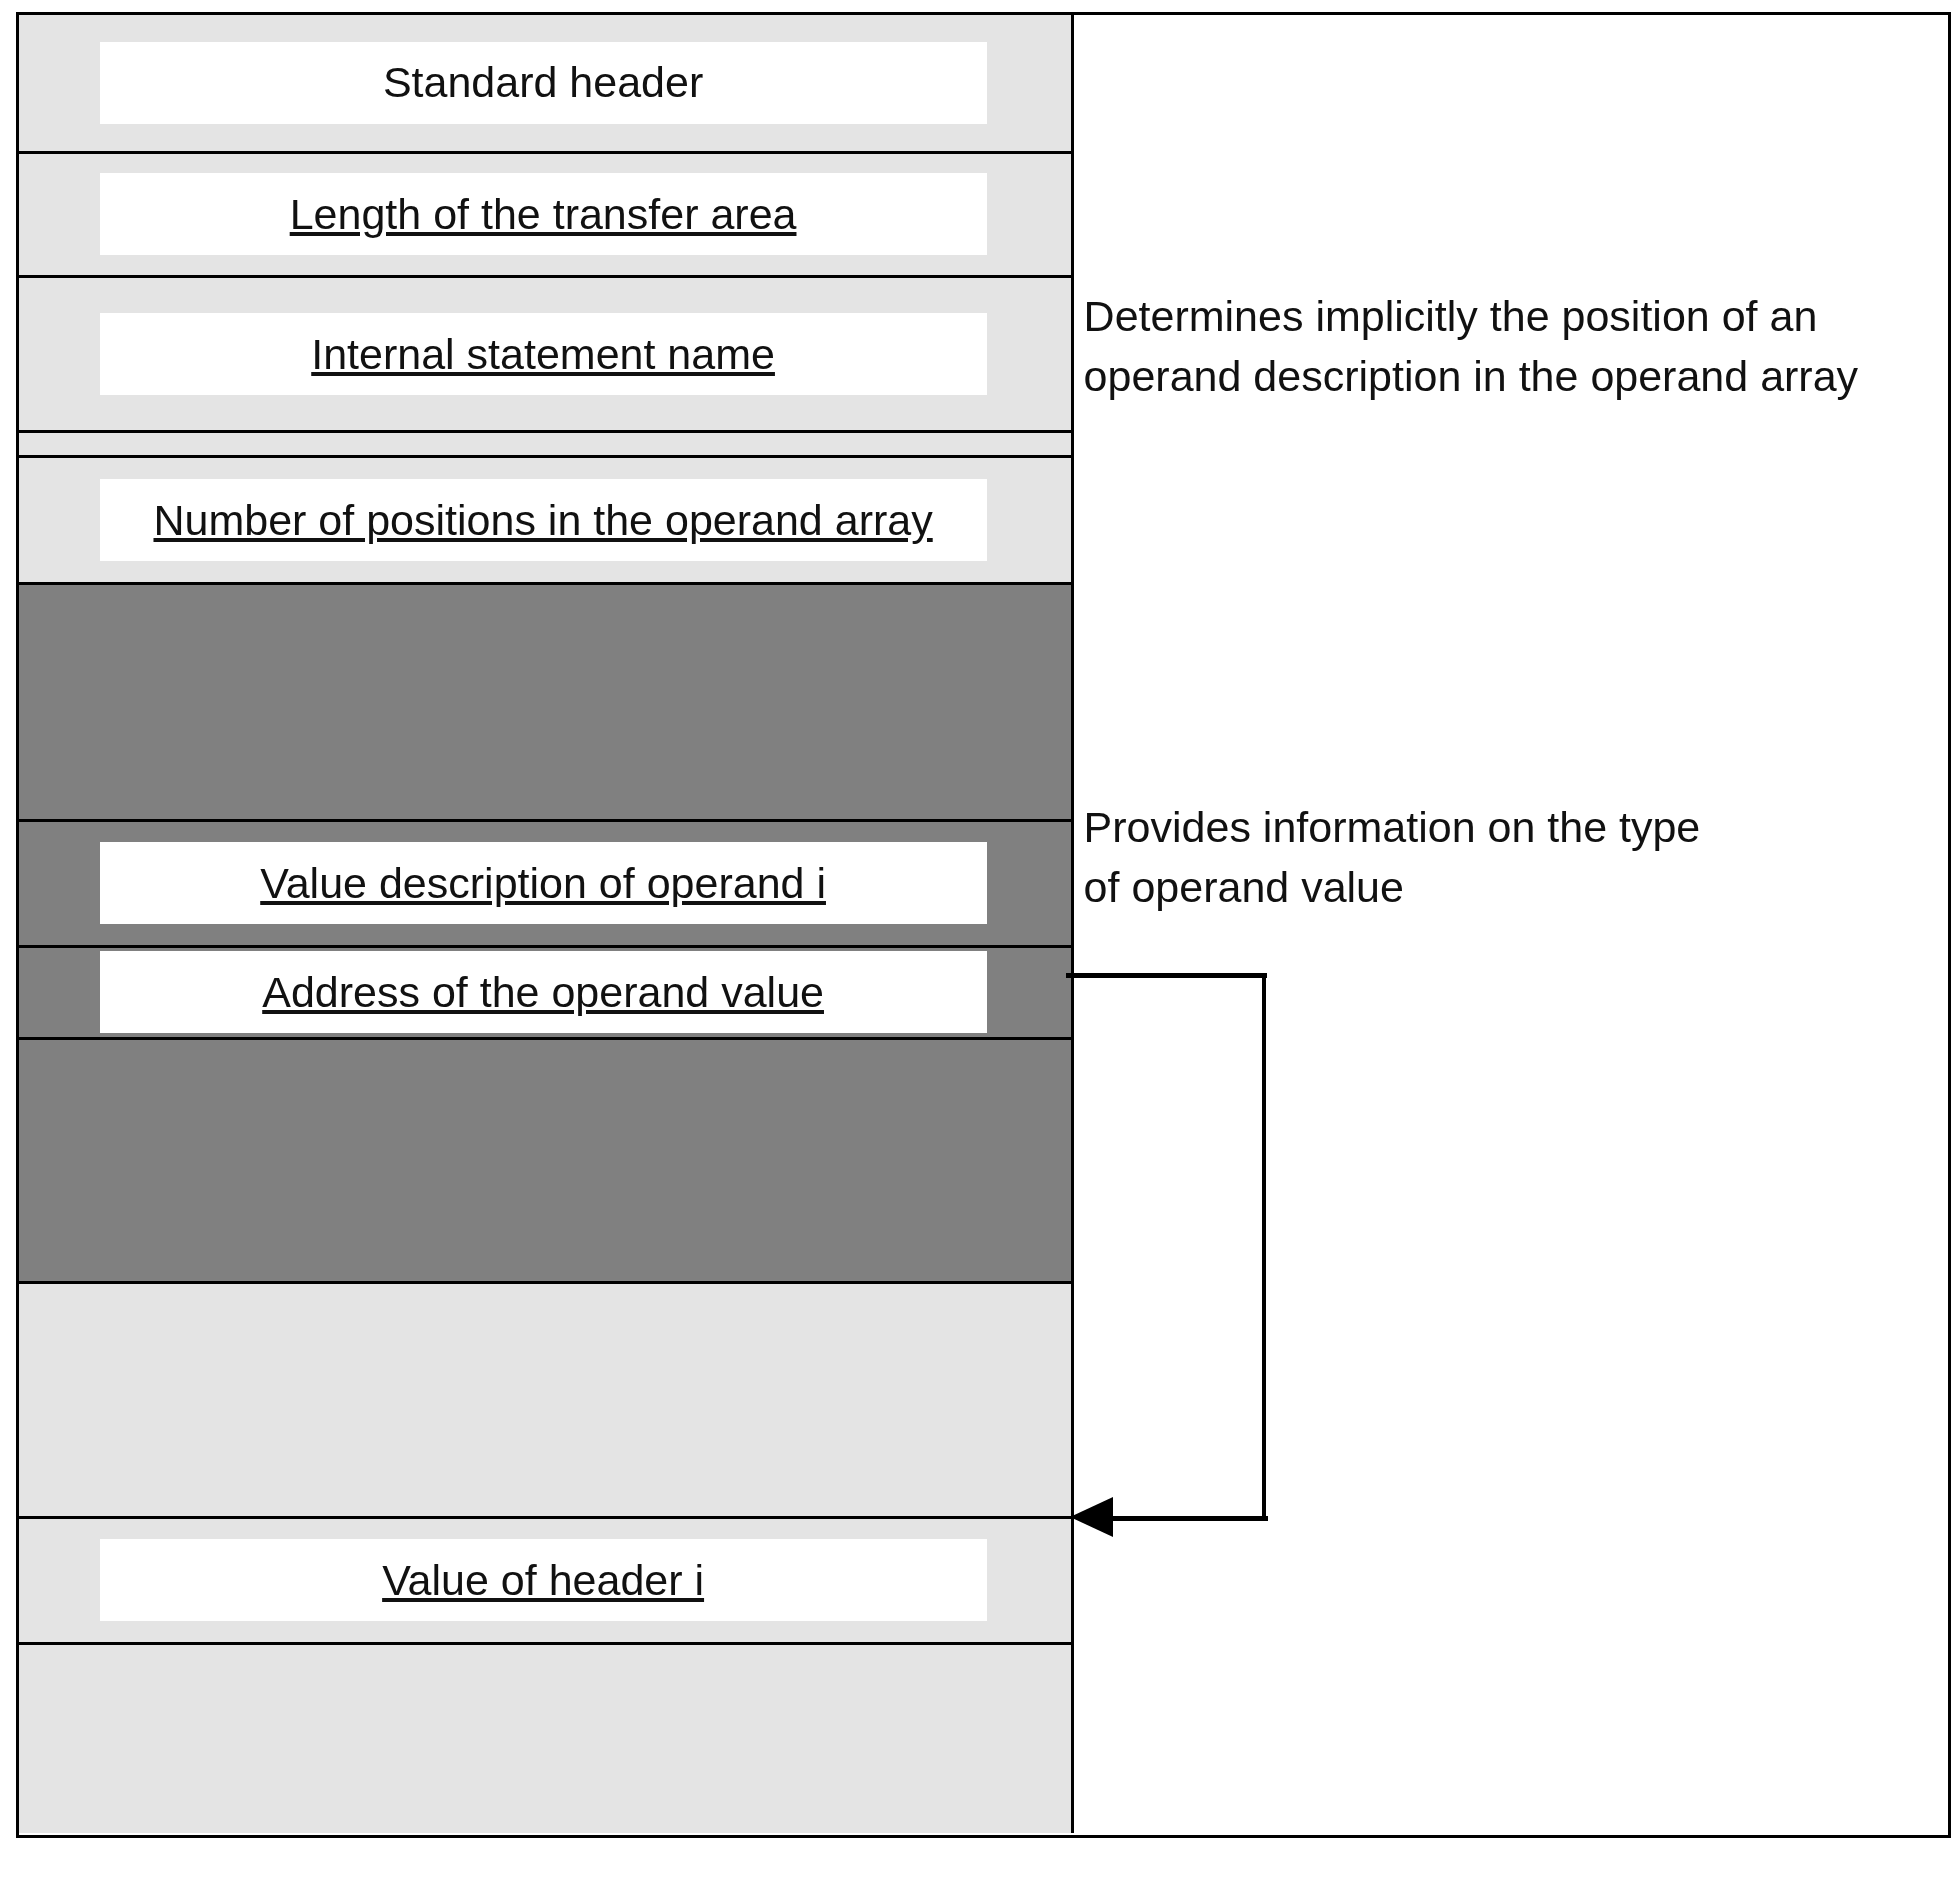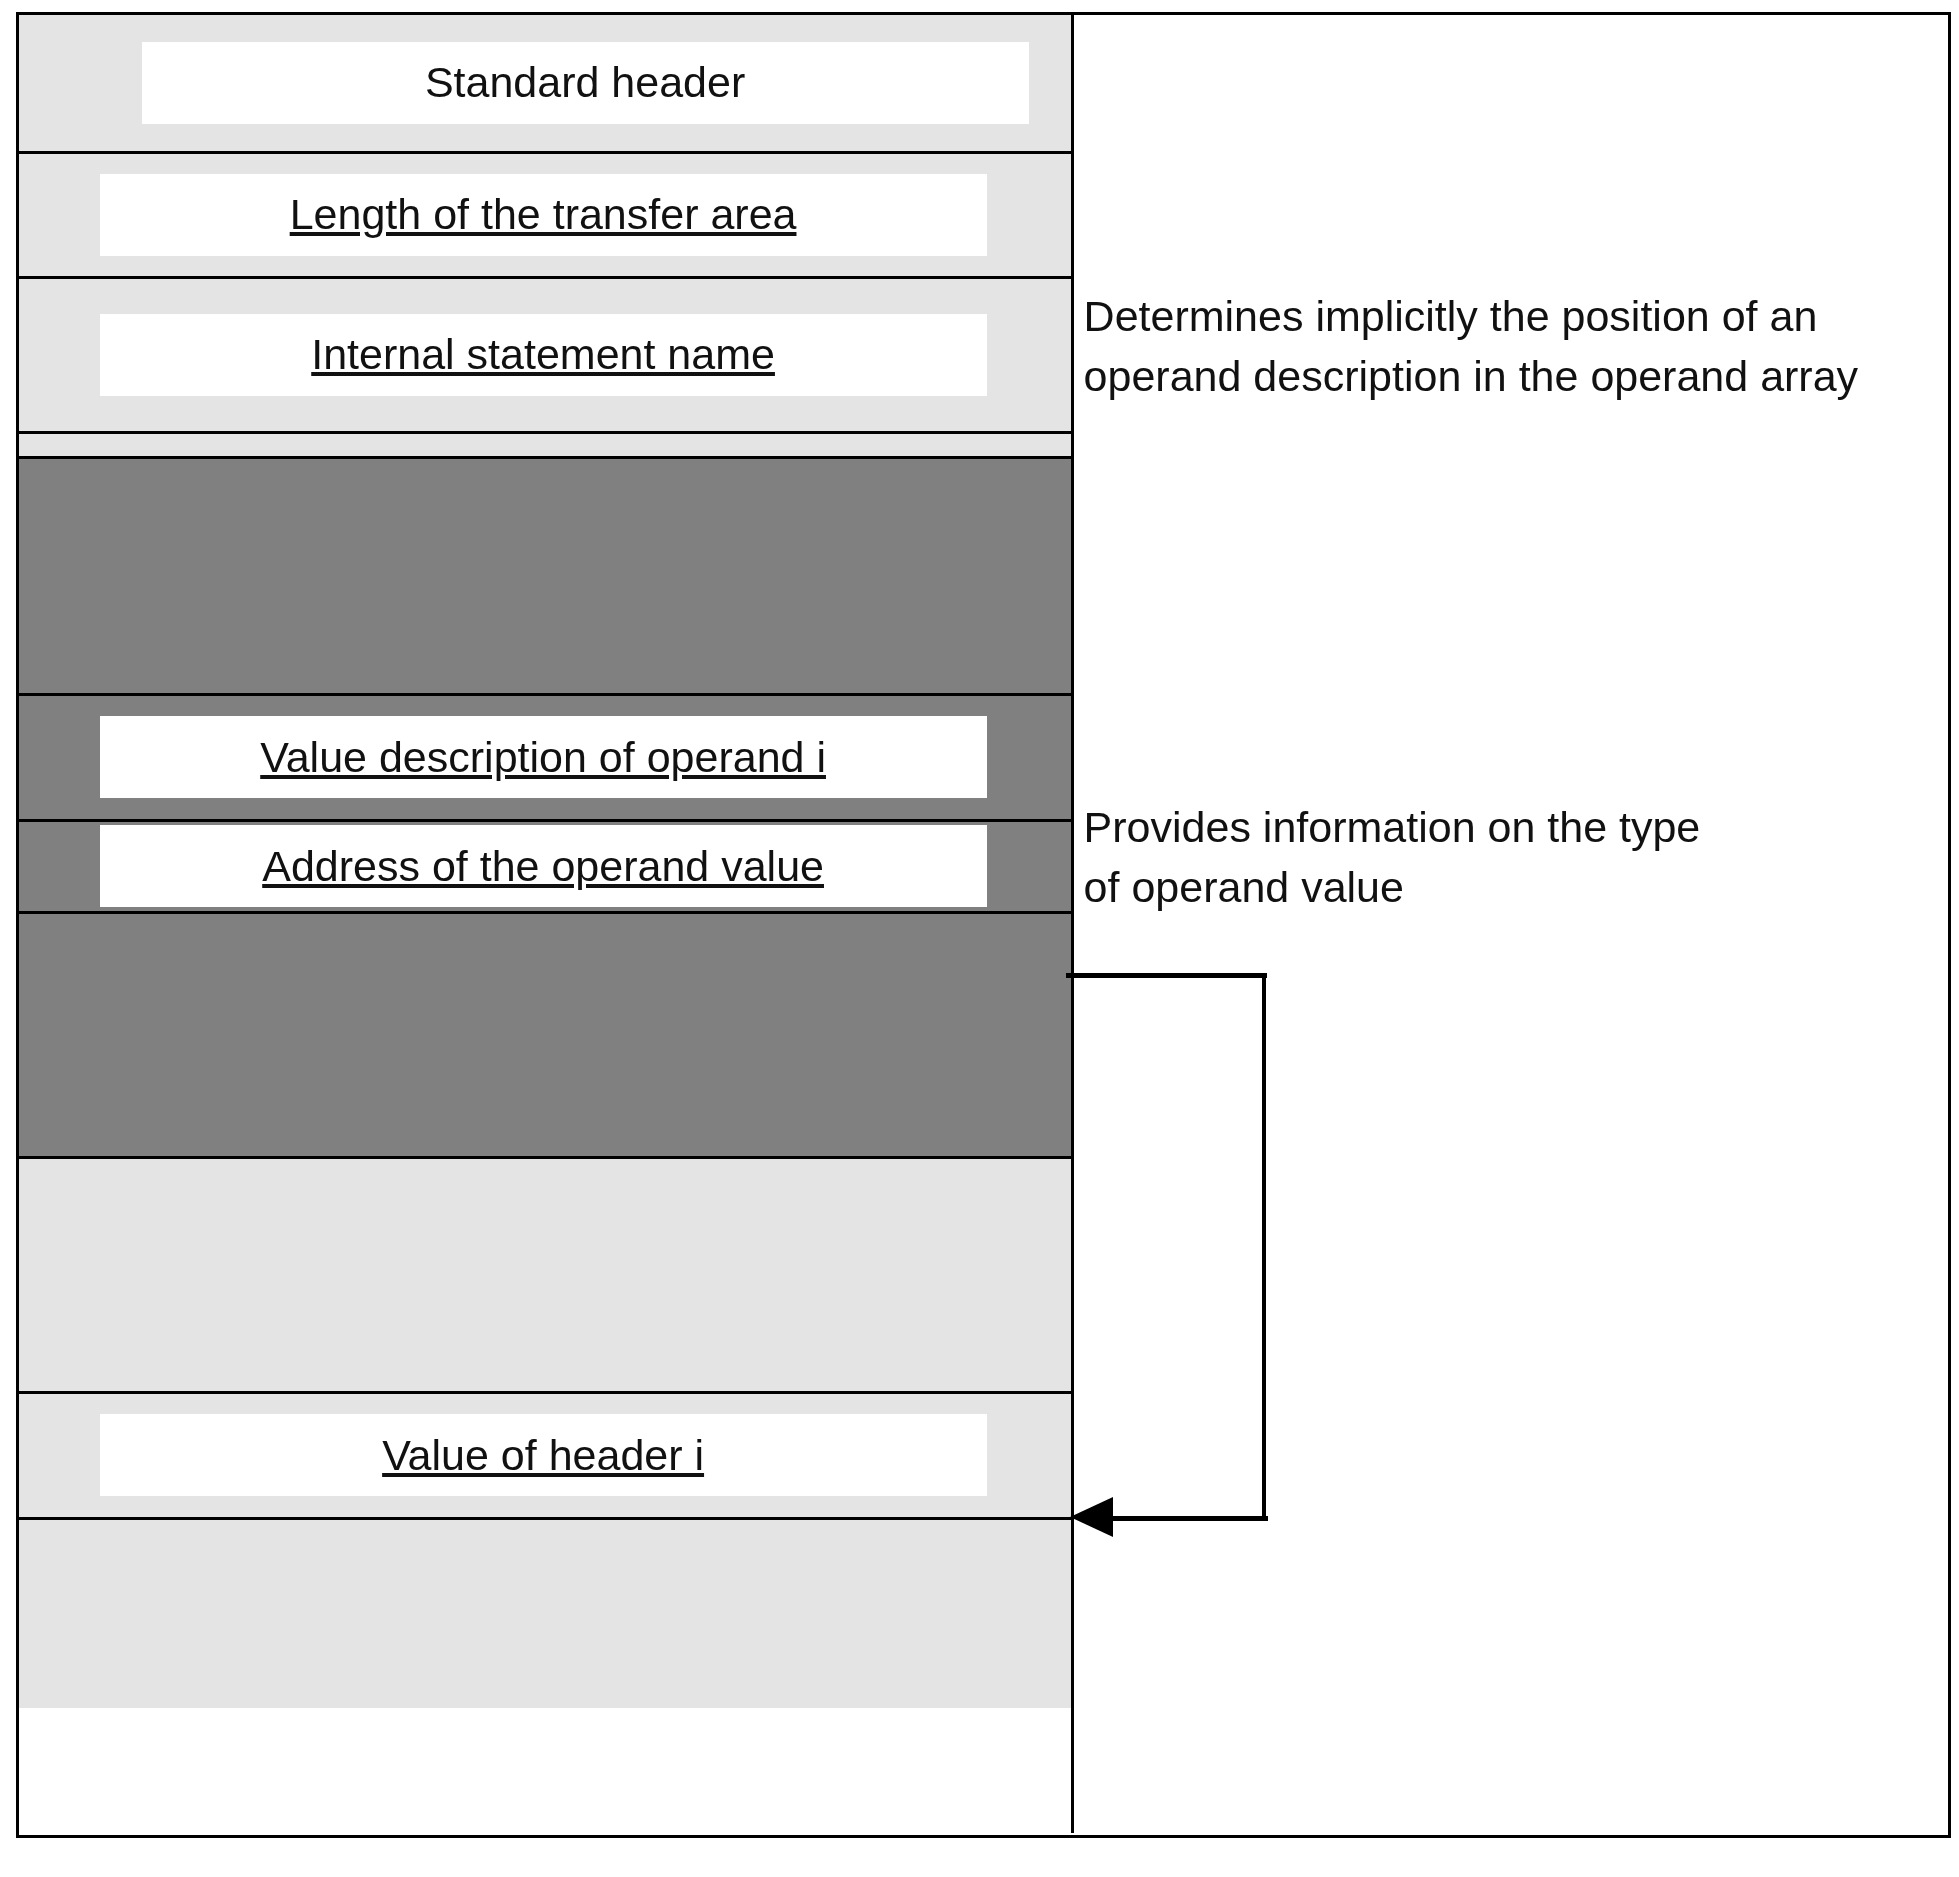--- a/index.html
+++ b/index.html
@@ -32,21 +32,21 @@
     display:flex;flex-direction:column;
   }
   .row{
     width:100%;
     display:flex;align-items:center;
     position:relative;
   }
   .row + .row{border-top:3.9px solid var(--line-black);text-decoration:underline;}
   .shade-light{background:var(--row-light);}
   .shade-dark{background:var(--row-dark);}
-  .r0{height:136px;justify-content:center;}
+  .r0{height:136px;}
   .r1{height:125px;}
   .r2{height:155px;}
   .r3{height:25px;}
   .r4{height:127px;}
   .r5{height:237px;}
   .r6{height:126px;}
   .r7{height:92px;}
   .r8{height:245px;}
   .r9{height:235px;}
   .r10{height:126px;}
@@ -103,20 +103,25 @@
         <div class="label-box">
           <span>Length of the transfer area</span>
         </div>
       </div>
       <div class="row shade-light r2">
         <div class="label-box">
           <span>Internal statement name</span>
         </div>
       </div>
       <div class="row shade-light r3"></div>
+      <div class="row shade-light r4">
+        <div class="label-box">
+          <span>Number of positions in the operand array</span>
+        </div>
+      </div>
       <div class="row shade-dark r5"></div>
       <div class="row shade-dark r6">
         <div class="label-box">
           <span>Value description of operand i</span>
         </div>
       </div>
       <div class="row shade-dark r7">
         <div class="label-box">
           <span>Address of the operand value</span>
         </div>

